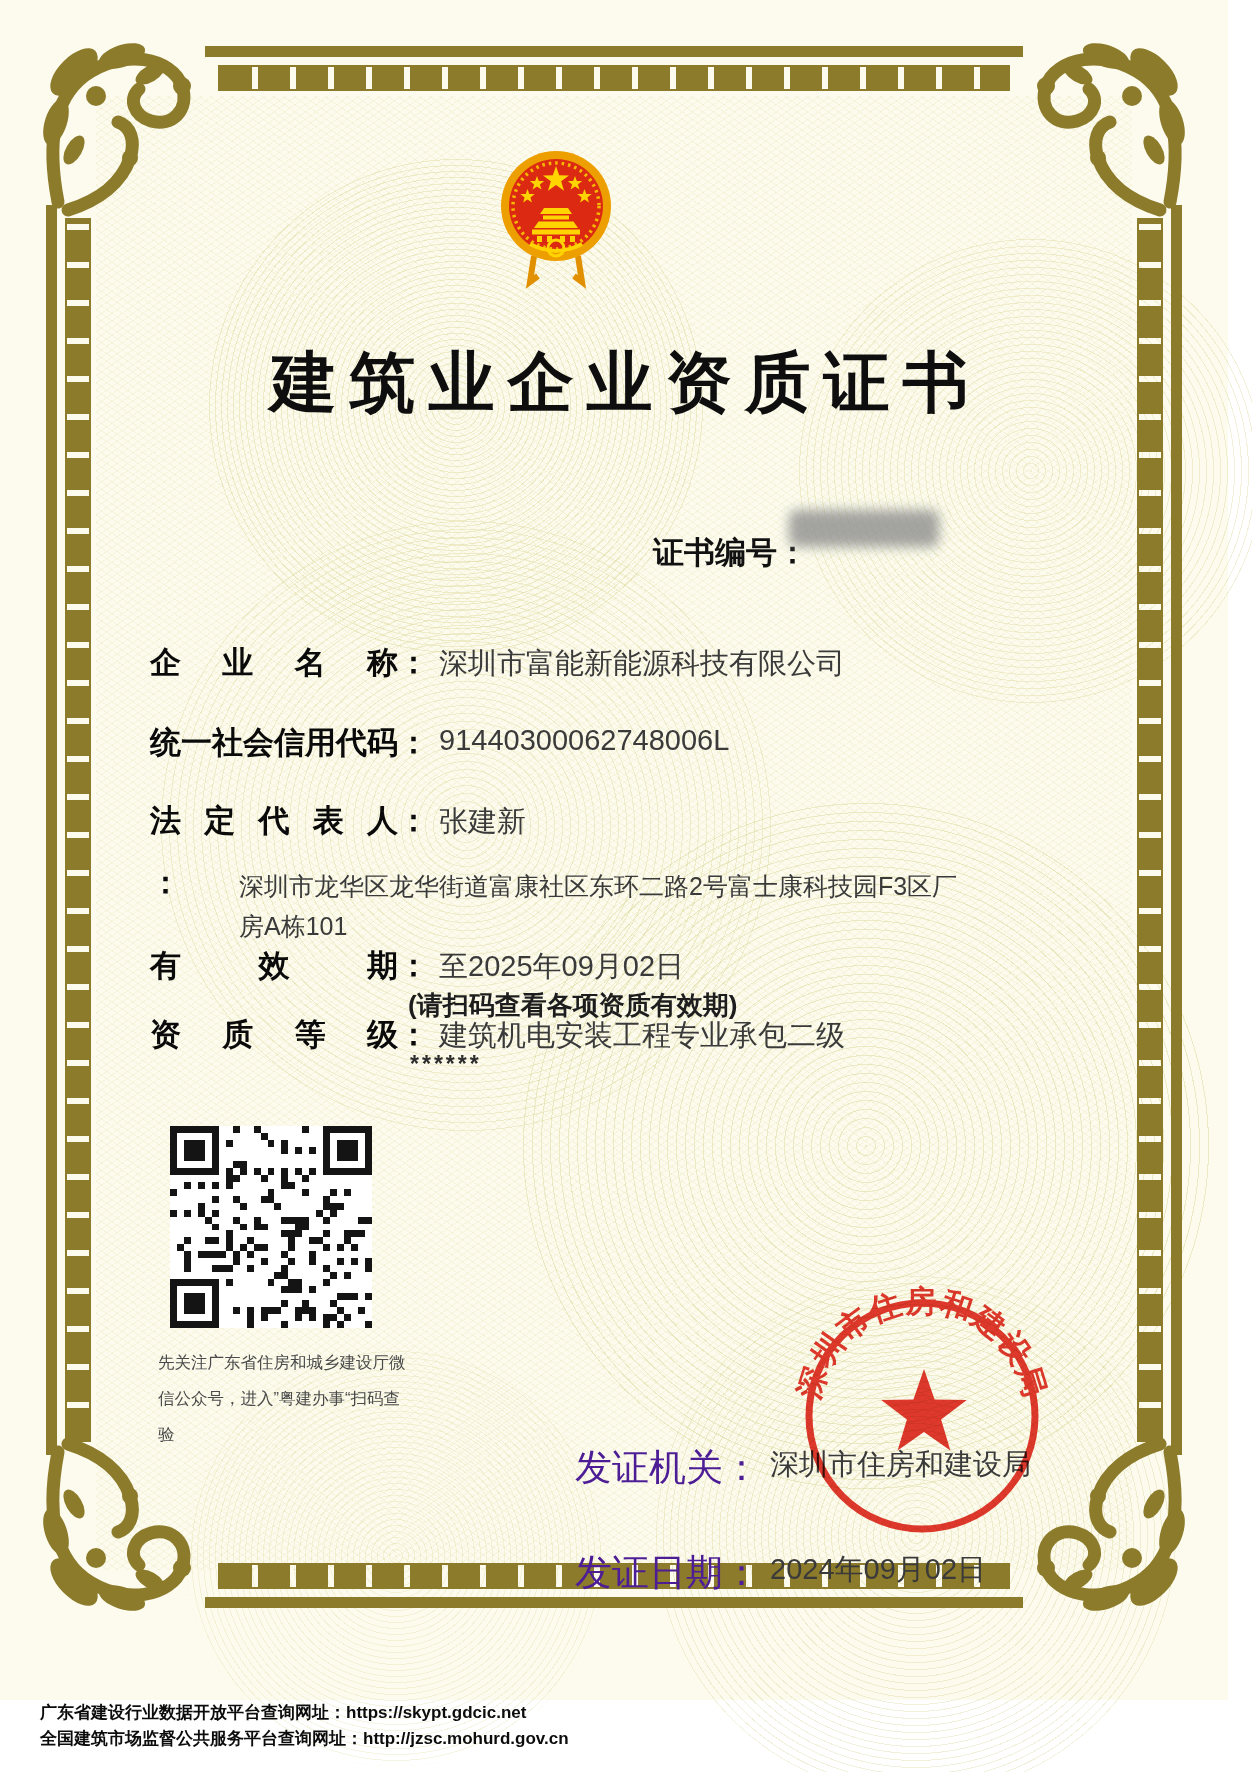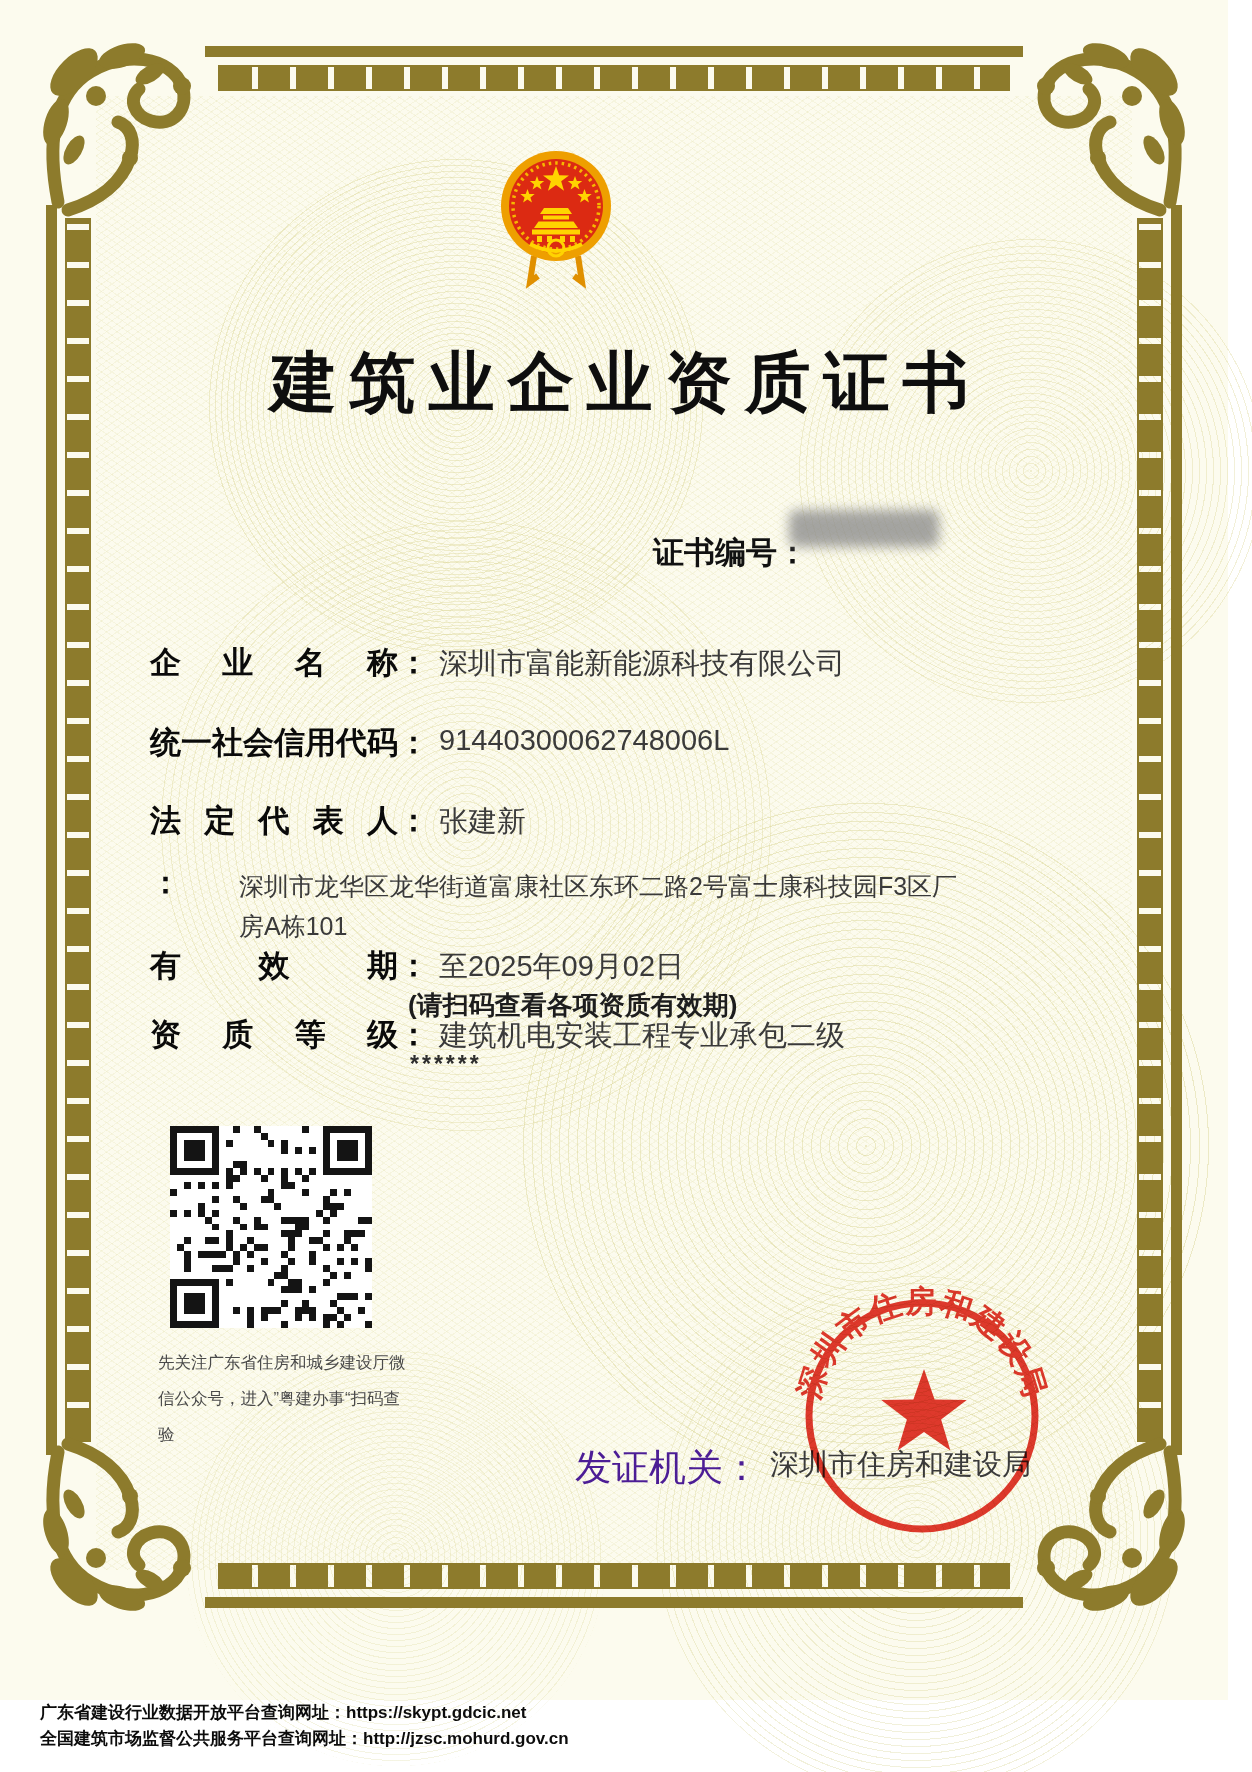--- a/index.html
+++ b/index.html
@@ -480,20 +480,24 @@
           <rect x="22" y="28" width="1" height="1" fill="#141414"></rect>
           <rect x="24" y="28" width="1" height="1" fill="#141414"></rect>
           <rect x="28" y="28" width="1" height="1" fill="#141414"></rect>
         </svg></div>
     <div class="qr-caption">先关注广东省住房和城乡建设厅微信公众号，进入”粤建办事“扫码查验</div>
 
     <div class="issuer-row" style="top:1443px">
       <span class="issuer-lbl"><span>发证机关</span><span>：</span></span>
       <span class="issuer-val">深圳市住房和建设局</span>
     </div>
+    <div class="issuer-row" style="top:1548px">
+      <span class="issuer-lbl"><span>发证日期</span><span>：</span></span>
+      <span class="issuer-val">2024年09月02日</span>
+    </div>
 
     <svg class="seal" viewBox="-132 -132 264 264">
       <circle r="113" fill="none" stroke="#df2b1f" stroke-width="7"></circle>
       <path id="sealArc" d="M -80 66 A 104 104 0 1 1 80 66" fill="none"></path>
       <text fill="#df2b1f" font-size="31" font-weight="700" letter-spacing="2">
         <textPath href="#sealArc" startOffset="50%" text-anchor="middle">深圳市住房和建设局</textPath>
       </text>
       <path fill="#df2b1f" d="M0,-45 L10.6,-14.5 L42.8,-13.9 L17.1,5.5 L26.4,36.4 L0,18 L-26.4,36.4 L-17.1,5.5 L-42.8,-13.9 L-10.6,-14.5 Z" transform="translate(2,-2)"></path>
     </svg>
   </div>

